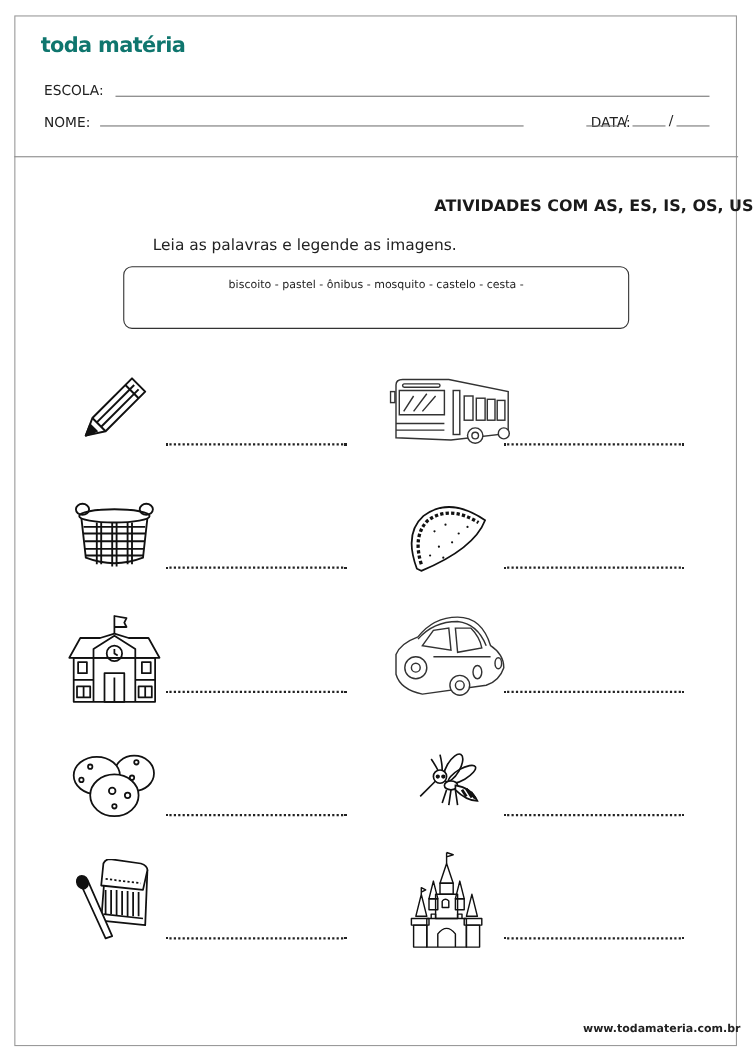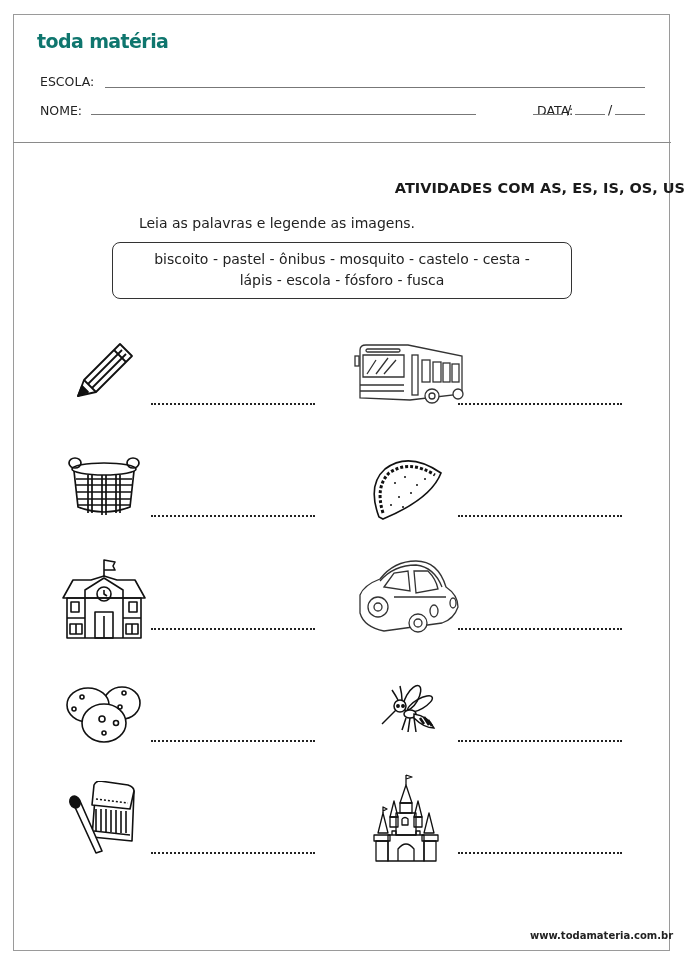--- a/index.html
+++ b/index.html
@@ -12,21 +12,21 @@
   .logo { position:absolute; left:37px; top:30px; font-size:19px; font-weight:bold;
           letter-spacing:-0.6px; color:#0f766e; }
   .label { position:absolute; font-size:12.5px; color:#222; }
   .uline { position:absolute; height:0; border-top:1.2px solid #777; }
   .title { position:absolute; left:0; width:685px; top:180px; text-align:right;
            font-size:14.5px; font-weight:bold; color:#1a1a1a; }
   .subtitle { position:absolute; left:0; width:554px; top:215px; text-align:center;
            font-size:14px; color:#222; }
   .wordbox { position:absolute; left:112px; top:242px; width:460px; height:57px;
            border:1.3px solid #333; border-radius:8px; box-sizing:border-box;
-           text-align:center; font-size:14px; line-height:21px; padding-top:6px; color:#222; }
+           text-align:center; font-size:10px; line-height:21px; padding-top:6px; color:#222; }
   .dots { position:absolute; height:0; border-top:2.2px dotted #222; width:164px; }
   .footer { position:absolute; left:530px; top:930px; font-size:10px; font-weight:bold; color:#222; }
 </style>
 </head>
 <body>
 
 <div class="page"></div>
 <div class="header-divider"></div>
 
 <div class="logo">toda matéria</div>
@@ -42,21 +42,20 @@
 <span class="label" style="left:567px;top:102px;">/</span>
 <div class="uline" style="left:575px;top:114px;width:30px;"></div>
 <span class="label" style="left:608px;top:102px;">/</span>
 <div class="uline" style="left:615px;top:114px;width:30px;"></div>
 
 <div class="title">ATIVIDADES COM AS, ES, IS, OS, US</div>
 <div class="subtitle">Leia as palavras e legende as imagens.</div>
 
 <div class="wordbox">
   <div>biscoito - pastel - ônibus - mosquito - castelo - cesta -</div>
-  <div>lápis - escola - fósforo - fusca</div>
 </div>
 
 <svg style="position:absolute;left:74px;top:340px;" width="62" height="60" viewBox="0 0 62 60">
   <g fill="none" stroke="#111" stroke-width="1.8" stroke-linejoin="round">
     <path d="M4 56 L10 40 L46 4 L58 16 L22 52 Z"></path>
     <path d="M40 10 L52 22"></path>
     <path d="M10 40 L22 52"></path>
     <path d="M14 44 L48 10"></path>
     <path d="M18 48 L52 14"></path>
     <path d="M4 56 L8 46 L14 52 Z" fill="#111"></path>

